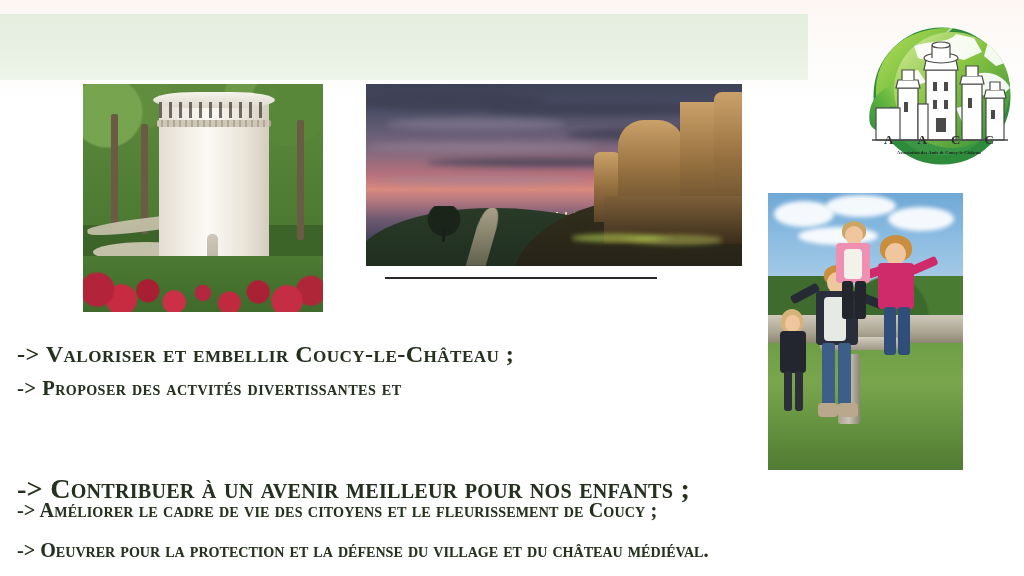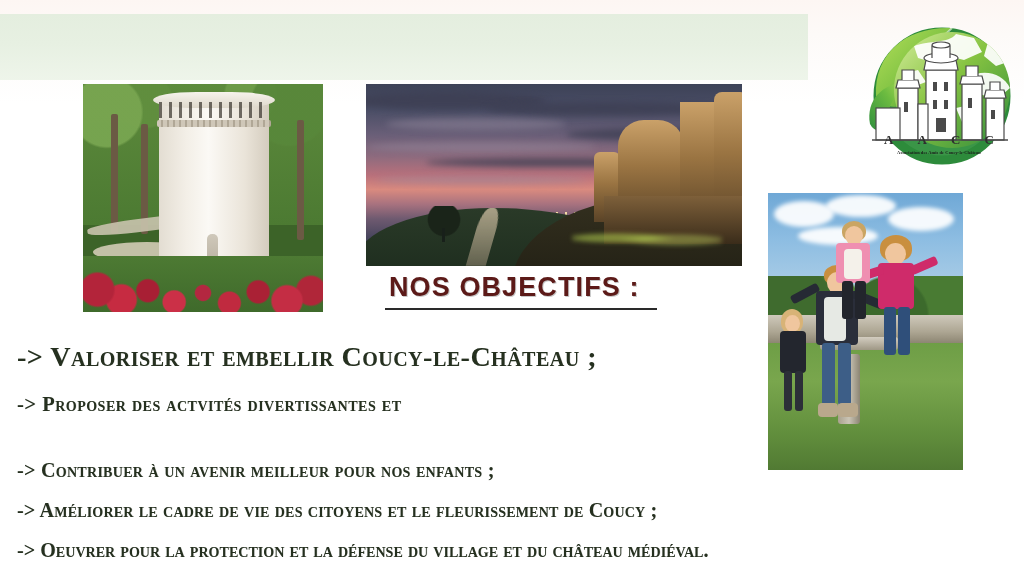--- a/index.html
+++ b/index.html
@@ -296,23 +296,23 @@
   .bullet {
     font-family: "Liberation Serif", serif;
     font-variant: small-caps;
     font-weight: bold;
     color: #25301f;
     white-space: nowrap;
     line-height: 1.18;
     text-shadow: 0.4px 0.4px 0 rgba(0,0,0,.18);
   }
   .bullet .line2 { display: block; }
-  #bullet-1 { position: absolute; top: 0px;   left: 0; font-size: 28px; letter-spacing: 0.5px; }
-  #bullet-2 { position: absolute; top: 52px;  left: 0; font-size: 20.5px; letter-spacing: 0.5px; }
-  #bullet-3 { position: absolute; top: 119px; left: 0; font-size: 20px;   letter-spacing: 0.3px; }
+  #bullet-1 { position: absolute; top: 0px;   left: 0; font-size: 24px; letter-spacing: 0.5px; }
+  #bullet-2 { position: absolute; top: 36px;  left: 0; font-size: 20.5px; letter-spacing: 0.5px; }
+  #bullet-3 { position: absolute; top: 132px; left: 0; font-size: 28px;   letter-spacing: 0.3px; }
   #bullet-4 { position: absolute; top: 159px; left: 0; font-size: 20px;   letter-spacing: 0.2px; }
   #bullet-5 { position: absolute; top: 199px; left: 0; font-size: 20px;   letter-spacing: 0.05px; }
 </style>
 </head>
 <body>
 
 <div id="poster">
 
   <div class="title-band"></div>
 
@@ -493,21 +493,20 @@
       <div class="hair" style="left:12px; top:0; width:24px; height:20px; background:#caa563;"></div>
       <div class="head" style="left:15px; top:5px; width:18px; height:19px;"></div>
       <div class="torso" style="left:6px; top:22px; width:34px; height:40px; background:#ef8fb1;"></div>
       <div class="torso" style="left:14px; top:28px; width:18px; height:30px; background:#f4f1ea;"></div>
       <div class="legs" style="left:12px; top:60px; width:11px; height:38px; background:#22252c;"></div>
       <div class="legs" style="left:25px; top:60px; width:11px; height:38px; background:#22252c;"></div>
     </div>
   </div>
 
   <div class="objectifs-wrap">
-    <div class="objectifs">NOS OBJECTIFS :</div>
     <div class="objectifs-rule"></div>
   </div>
 
   <div class="bullets">
 
     <div class="bullet" id="bullet-1">
       <span>-&gt;</span>
       <span>Valoriser et embellir Coucy-le-Château ;</span>
     </div>
 

